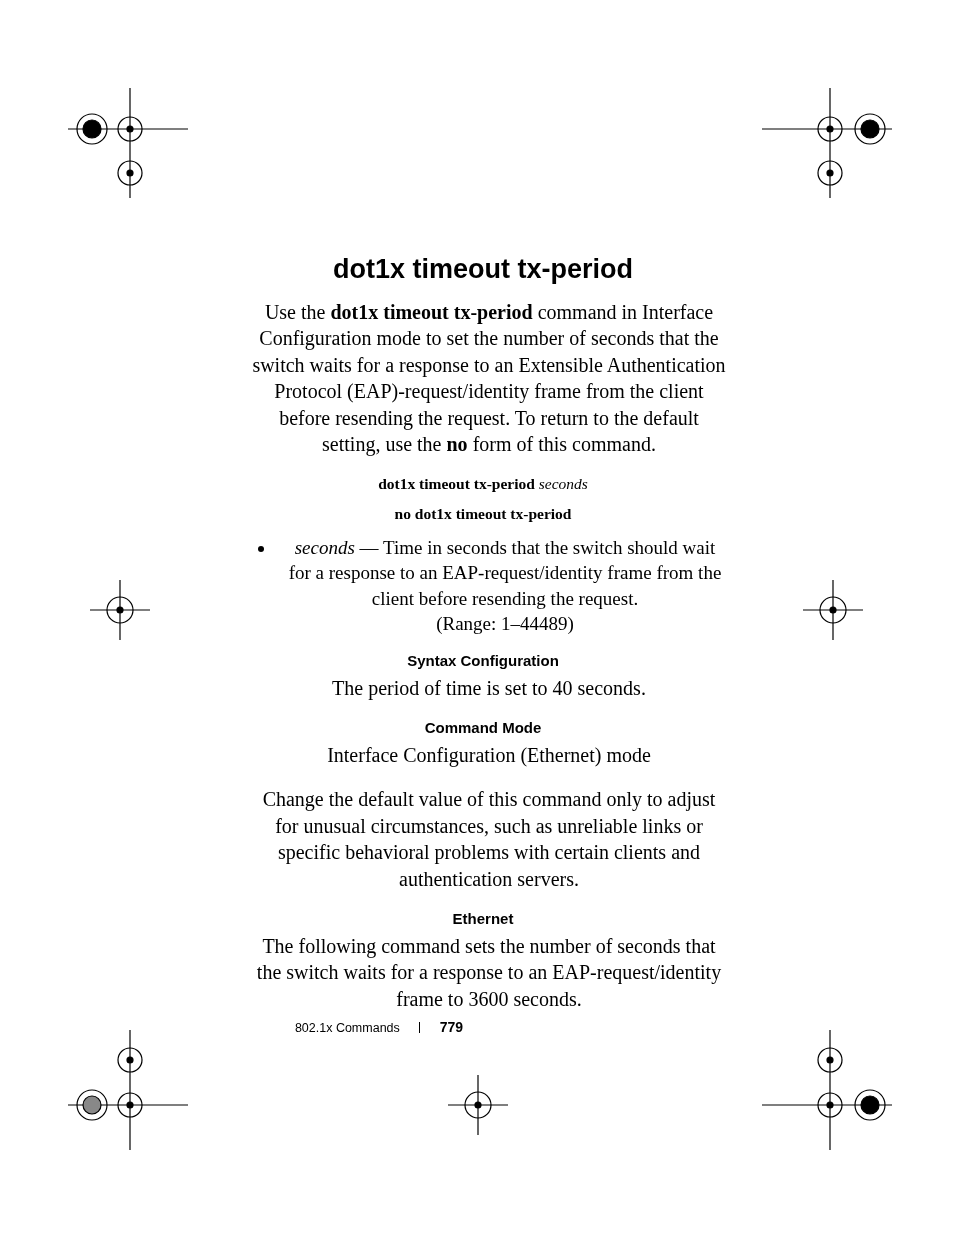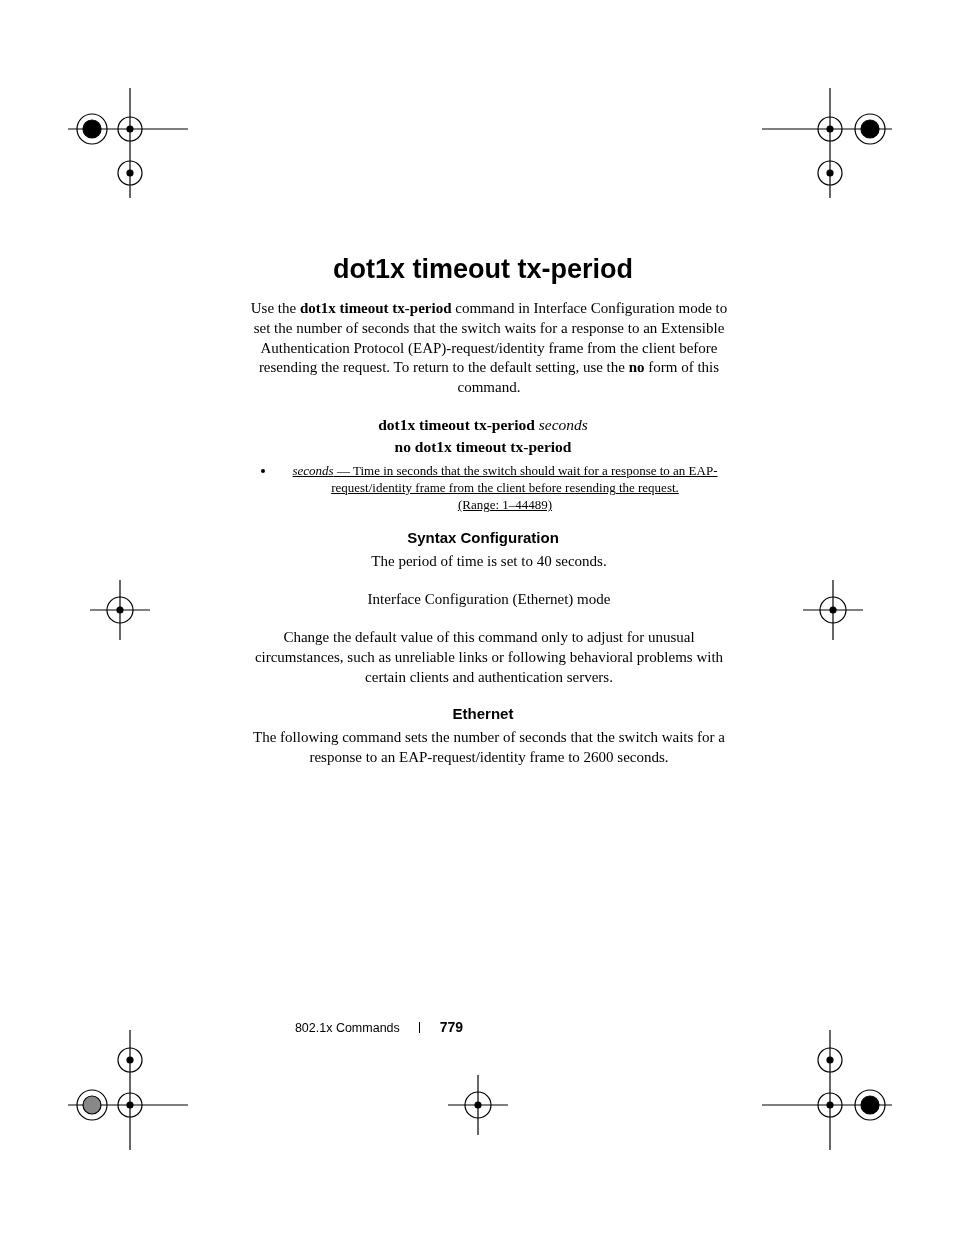--- a/index.html
+++ b/index.html
@@ -19,45 +19,44 @@
     width: 490px;
     text-align: center;
   }
   .title {
     font-family: 'Helvetica Neue', Arial, sans-serif;
     font-weight: 700;
     font-size: 27px;
     margin: 0 0 14px 0;
   }
   .body-text {
-    font-size: 15px;
+    font-size: 20px;
     line-height: 1.32;
     margin: 0 0 18px 12px;
   }
   .section-head {
     font-family: 'Helvetica Neue', Arial, sans-serif;
     font-weight: 700;
     font-size: 15px;
     margin: 16px 0 6px 0;
   }
   .syntax-line {
     font-size: 15.5px;
-    margin: 4px 0;
+    margin: 12px 0;
   }
   .bold { font-weight: 700; }
   .ital { font-style: italic; }
   ul.bullet {
     margin: 6px 0 14px 0;
     padding-left: 38px;
   }
   ul.bullet li {
-    font-size: 13px;
+    font-size: 19px;
     line-height: 1.32;
     padding-left: 6px;
-    text-decoration: underline;
   }
   .footer {
     position: absolute;
     left: 0;
     width: 758px;
     top: 1018px;
     text-align: center;
   }
   .footer-inner {
     display: inline-block;
@@ -189,26 +188,27 @@
   <ul class="bullet">
     <li>
       <span class="ital">seconds</span><span> — Time in seconds that the switch should wait for a response to an EAP-request/identity frame from the client before resending the request.</span><br>
       <span>(Range: 1–44489)</span>
     </li>
   </ul>
 
   <div class="section-head">Syntax Configuration</div>
   <p class="body-text">The period of time is set to 40 seconds.</p>
 
+  <div class="section-head">Command Mode</div>
   <p class="body-text">Interface Configuration (Ethernet) mode</p>
 
-  <p class="body-text">Change the default value of this command only to adjust for unusual circumstances, such as unreliable links or following behavioral problems with certain clients and authentication servers.</p>
+  <p class="body-text">Change the default value of this command only to adjust for unusual circumstances, such as unreliable links or specific behavioral problems with certain clients and authentication servers.</p>
 
   <div class="section-head">Ethernet</div>
-  <p class="body-text">The following command sets the number of seconds that the switch waits for a response to an EAP-request/identity frame to 2600 seconds.</p>
+  <p class="body-text">The following command sets the number of seconds that the switch waits for a response to an EAP-request/identity frame to 3600 seconds.</p>
 
 </div>
 
 <div class="footer">
   <span class="footer-inner">
     <span>802.1x Commands</span>
     <span class="footer-sep"></span>
     <span class="footer-page">779</span>
   </span>
 </div>

